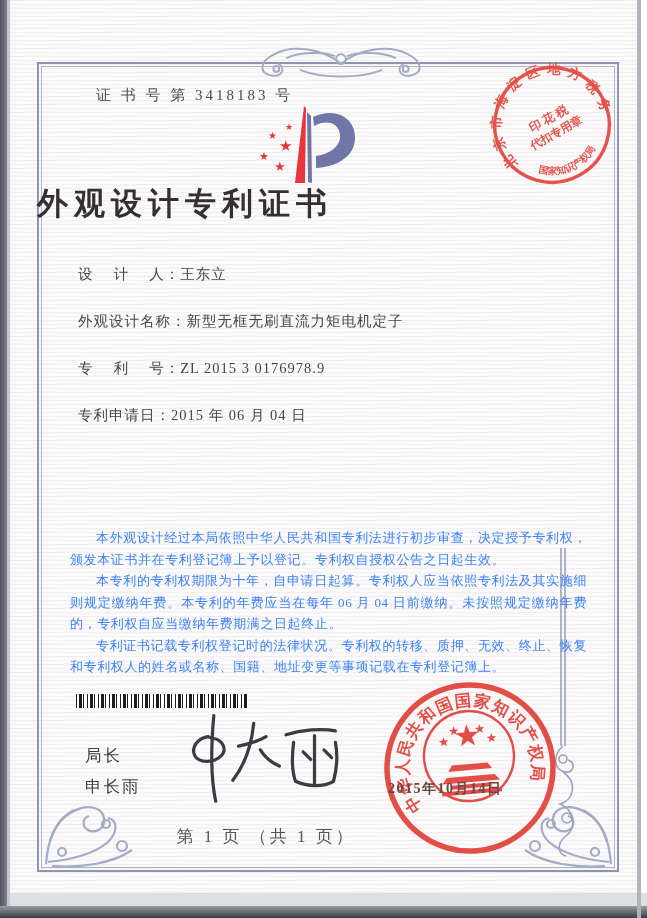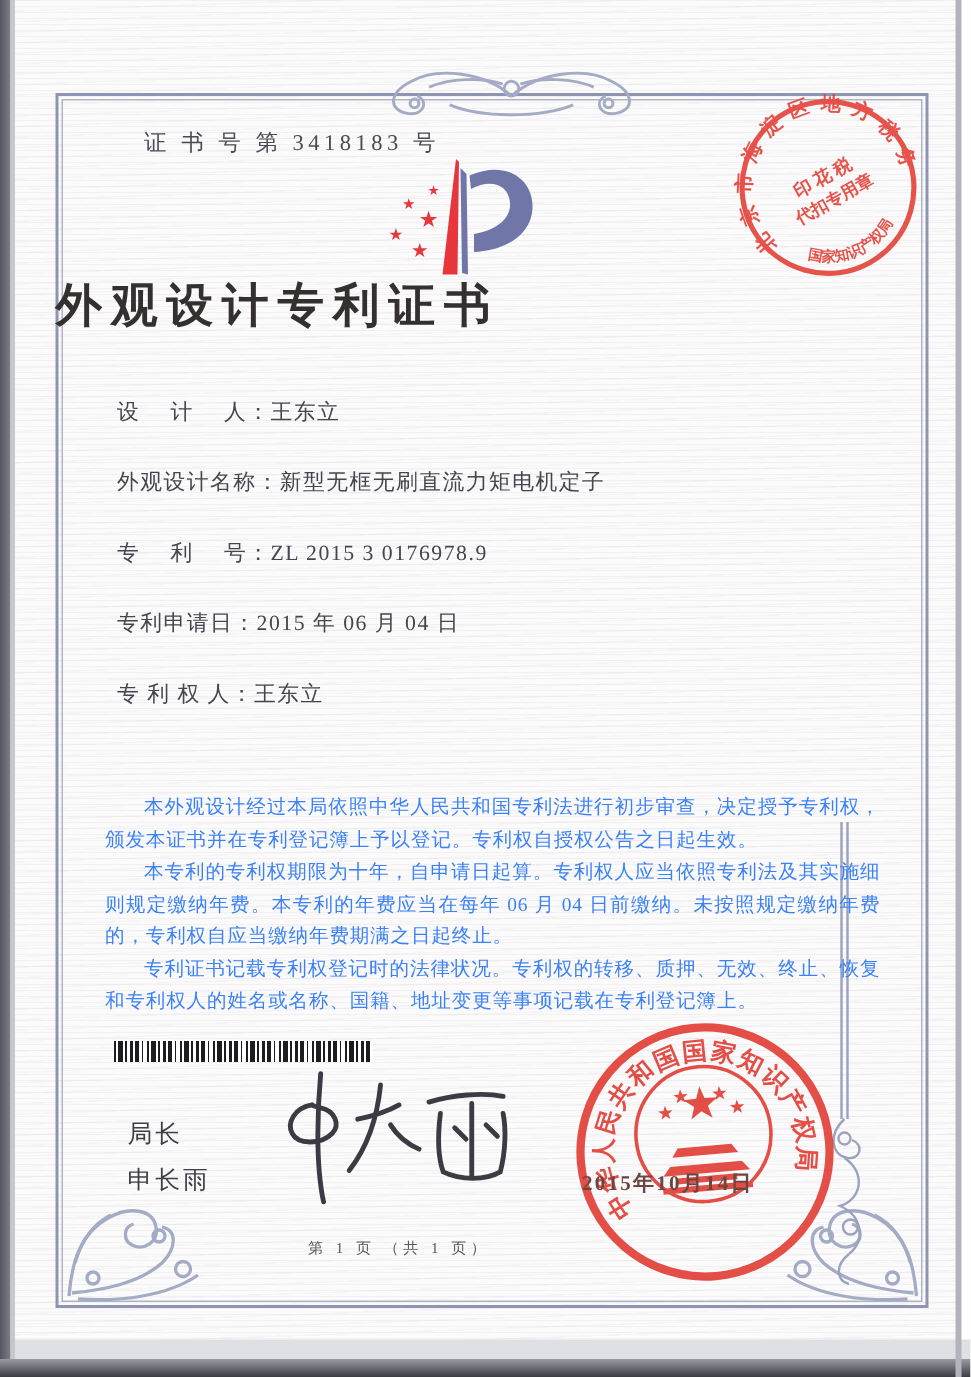--- a/index.html
+++ b/index.html
@@ -55,21 +55,21 @@
     background:repeating-linear-gradient(90deg,
       #1d1d1f 0,#1d1d1f 1.5px,#fff 1.5px,#fff 3px,
       #1d1d1f 3px,#1d1d1f 6px,#fff 6px,#fff 7.5px,
       #1d1d1f 7.5px,#1d1d1f 8.5px,#fff 8.5px,#fff 11px);}
 
   .signer{position:absolute;left:85px;top:740px;z-index:3;font-size:16.5px;
     color:#3e3e46;line-height:31px;letter-spacing:2px;}
   .signature{position:absolute;left:172px;top:708px;z-index:4;}
 
   .footer{position:absolute;left:37px;top:825px;width:458px;text-align:center;
-    font-size:10px;color:#55555d;letter-spacing:3px;z-index:3;}
+    font-size:17px;color:#55555d;letter-spacing:3px;z-index:3;}
 
   
   .tax-seal{position:absolute;left:489px;top:62px;width:126px;height:126px;
     transform:rotate(-29deg);z-index:5;opacity:.92;}
   .issue-seal{position:absolute;left:382px;top:680px;width:176px;height:176px;
     transform:rotate(-5deg);z-index:5;opacity:.9;}
   .seal-date{position:absolute;left:388px;top:780px;z-index:6;font-size:14px;
     letter-spacing:1.5px;color:#6d4540;font-weight:600;}
   text{font-family:"Liberation Serif","DejaVu Serif",serif;}
 </style>
@@ -171,23 +171,20 @@
     <span class="field-label">设　 计　 人：</span><span class="field-value">王东立</span>
   </div>
   <div class="field-row">
     <span class="field-label">外观设计名称：</span><span class="field-value">新型无框无刷直流力矩电机定子</span>
   </div>
   <div class="field-row">
     <span class="field-label">专　 利　 号：</span><span class="field-value">ZL 2015 3 0176978.9</span>
   </div>
   <div class="field-row">
     <span class="field-label">专利申请日：</span><span class="field-value">2015 年 06 月 04 日</span>
-  </div>
-  <div class="field-row">
-    <span class="field-label">专 利 权 人：</span><span class="field-value">王东立</span>
   </div>
 </div>
 
 <div class="paragraphs">
   <p>本外观设计经过本局依照中华人民共和国专利法进行初步审查，决定授予专利权，颁发本证书并在专利登记簿上予以登记。专利权自授权公告之日起生效。</p>
   <p>本专利的专利权期限为十年，自申请日起算。专利权人应当依照专利法及其实施细则规定缴纳年费。本专利的年费应当在每年 06 月 04 日前缴纳。未按照规定缴纳年费的，专利权自应当缴纳年费期满之日起终止。</p>
   <p>专利证书记载专利权登记时的法律状况。专利权的转移、质押、无效、终止、恢复和专利权人的姓名或名称、国籍、地址变更等事项记载在专利登记簿上。</p>
 </div>
 
 <div class="barcode"></div>

